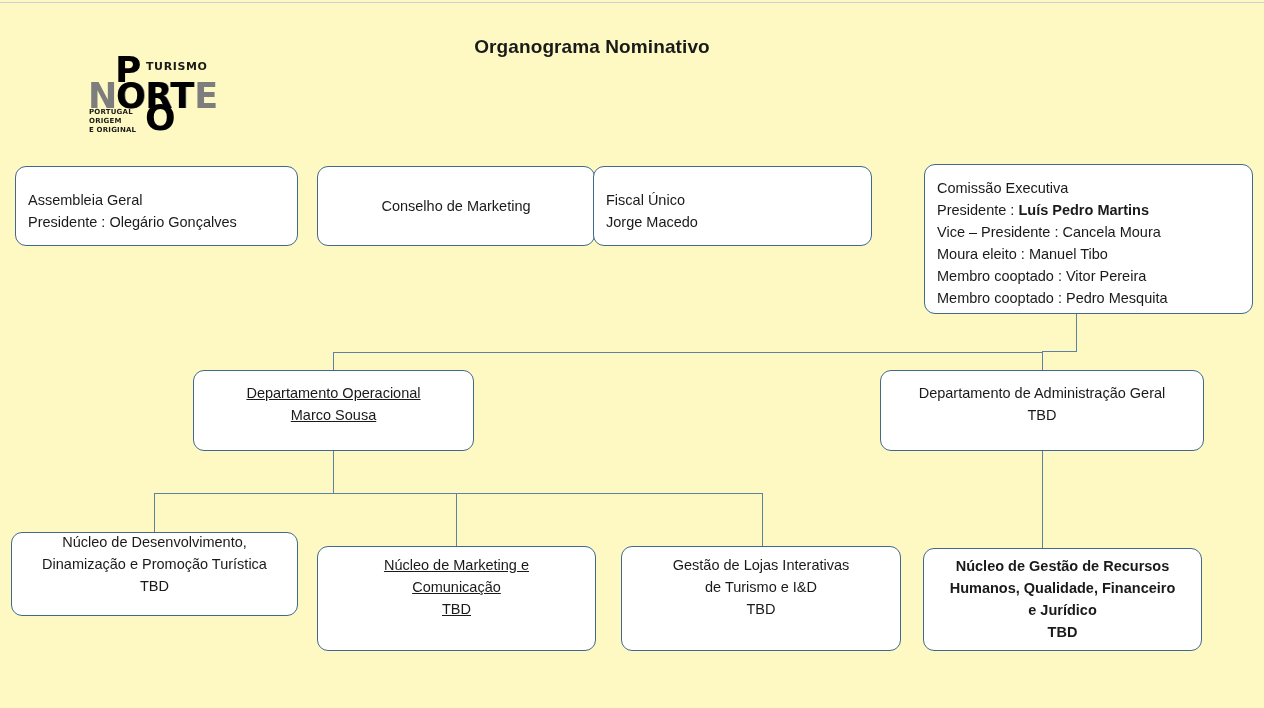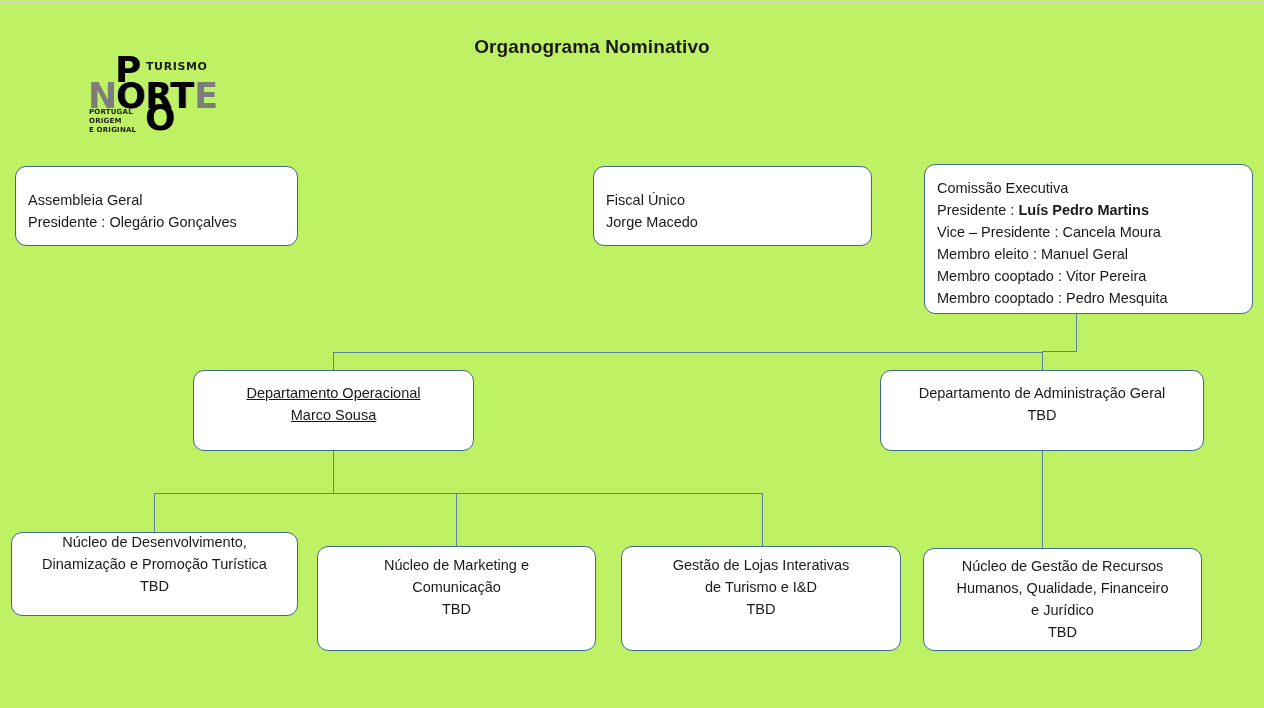--- a/index.html
+++ b/index.html
@@ -5,21 +5,21 @@
 <style>
   html, body {
     margin: 0;
     padding: 0;
     background: #ffffff;
   }
   #page {
     position: relative;
     width: 1264px;
     height: 708px;
-    background: #bef264;
+    background: #fef9c3;
     overflow: hidden;
     font-family: "Liberation Sans", "DejaVu Sans", sans-serif;
     -webkit-font-smoothing: antialiased;
   }
 
   
   .top-rule {
     position: absolute;
     left: 0;
     top: 2px;
@@ -197,34 +197,39 @@
 
   <div class="ln v" style="left:1042px; top:451px; height:99px;"></div>
 
   <div class="node left-align" style="left:15px; top:166px; width:283px; height:80px;">
     <div class="body">
       <div>Assembleia Geral</div>
       <div>Presidente : Olegário Gonçalves</div>
     </div>
   </div>
 
+  <div class="node center-align" style="left:317px; top:166px; width:278px; height:80px;">
+    <div class="body no-pad" style="padding-bottom:0;">
+      <div>Conselho de Marketing</div>
+    </div>
+  </div>
 
   <div class="node left-align" style="left:593px; top:166px; width:279px; height:80px;">
     <div class="body">
       <div>Fiscal Único</div>
       <div>Jorge Macedo</div>
     </div>
   </div>
 
   <div class="node left-align" style="left:924px; top:164px; width:329px; height:150px;">
     <div class="body" style="padding-top:12px;">
       <div>Comissão Executiva</div>
       <div><span>Presidente : </span><span class="bold-name">Luís Pedro Martins</span></div>
       <div>Vice – Presidente : Cancela Moura</div>
-      <div>Membro eleito : Manuel Geral</div>
+      <div>Moura eleito : Manuel Tibo</div>
       <div>Membro cooptado : Vitor Pereira</div>
       <div>Membro cooptado : Pedro Mesquita</div>
     </div>
   </div>
 
   <div class="node center-align" style="left:193px; top:370px; width:281px; height:81px;text-decoration:underline;">
     <div class="body" style="padding-bottom:14px;">
       <div>Departamento Operacional</div>
       <div>Marco Sousa</div>
     </div>
@@ -239,36 +244,36 @@
 
   <div class="node center-align" style="left:11px; top:532px; width:287px; height:84px;">
     <div class="body" style="padding-bottom:21px;">
       <div>Núcleo de Desenvolvimento,</div>
       <div>Dinamização e Promoção Turística</div>
       <div>TBD</div>
     </div>
   </div>
 
   <div class="node center-align" style="left:317px; top:546px; width:279px; height:105px;">
-    <div class="body" style="padding-bottom:23px;">
+    <div class="body" style="padding-bottom:23px;text-decoration:underline;">
       <div>Núcleo de Marketing e</div>
       <div>Comunicação</div>
       <div>TBD</div>
     </div>
   </div>
 
   <div class="node center-align" style="left:621px; top:546px; width:280px; height:105px;">
     <div class="body" style="padding-bottom:23px;">
       <div>Gestão de  Lojas Interativas</div>
       <div>de Turismo e I&amp;D</div>
       <div>TBD</div>
     </div>
   </div>
 
-  <div class="node center-align" style="left:923px; top:548px; width:279px; height:103px;">
+  <div class="node center-align" style="left:923px; top:548px; width:279px; height:103px;font-weight:bold;">
     <div class="body" style="padding-bottom:2px;">
       <div>Núcleo de Gestão de Recursos</div>
       <div>Humanos, Qualidade, Financeiro</div>
       <div>e Jurídico</div>
       <div>TBD</div>
     </div>
   </div>
 
 </div>
 

